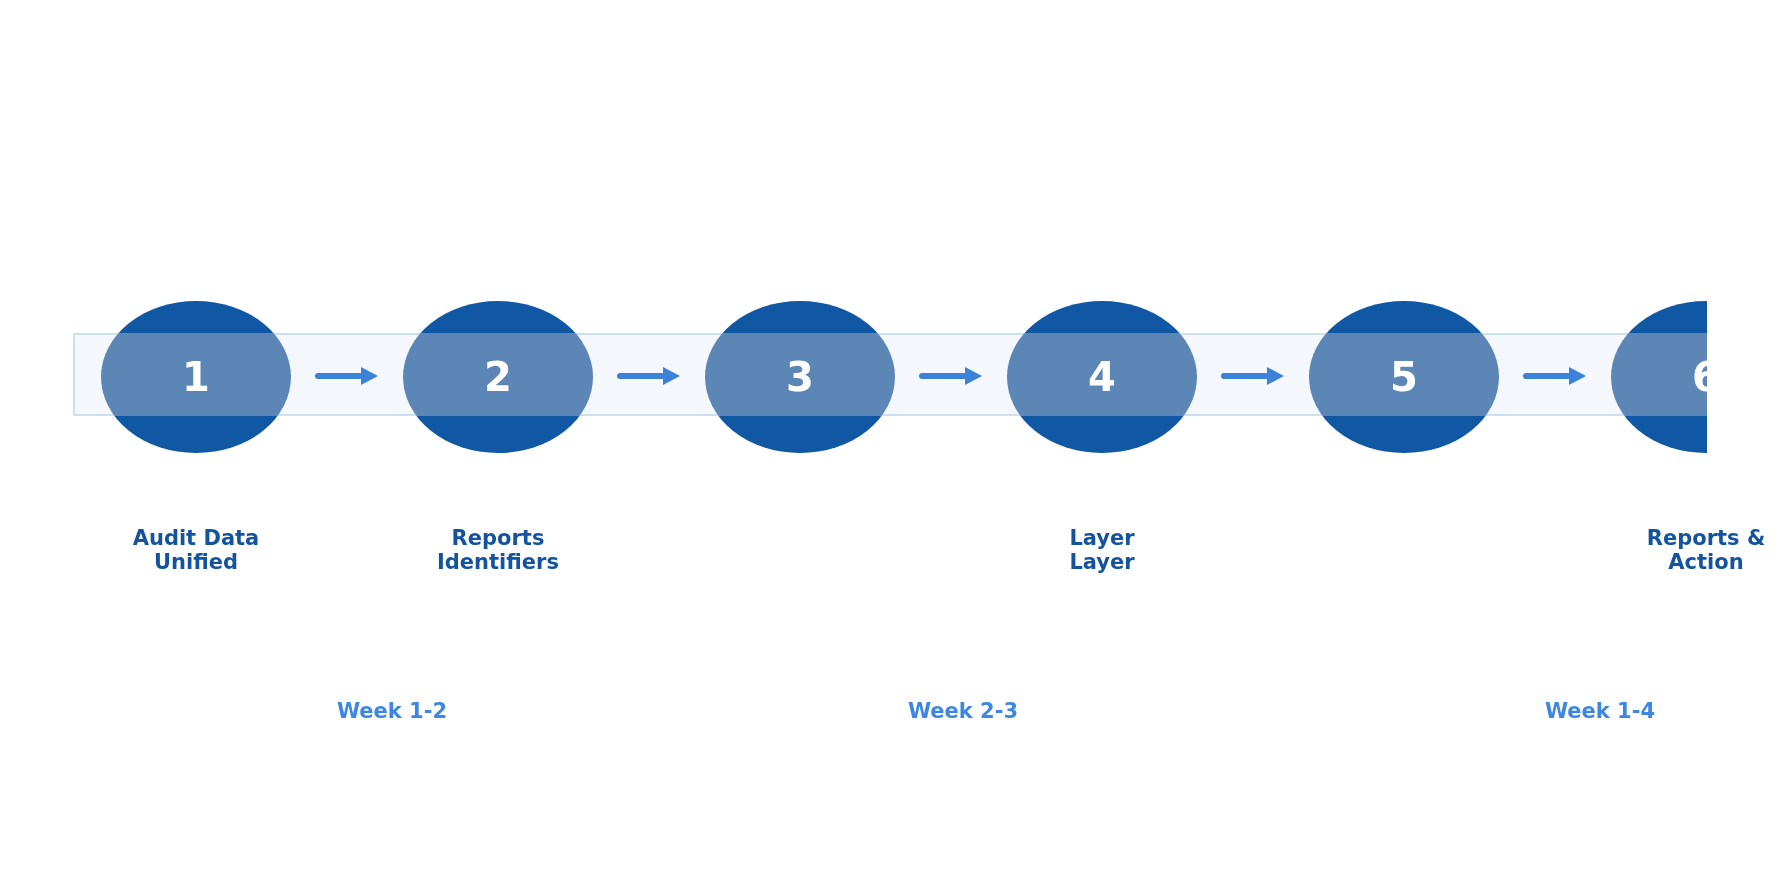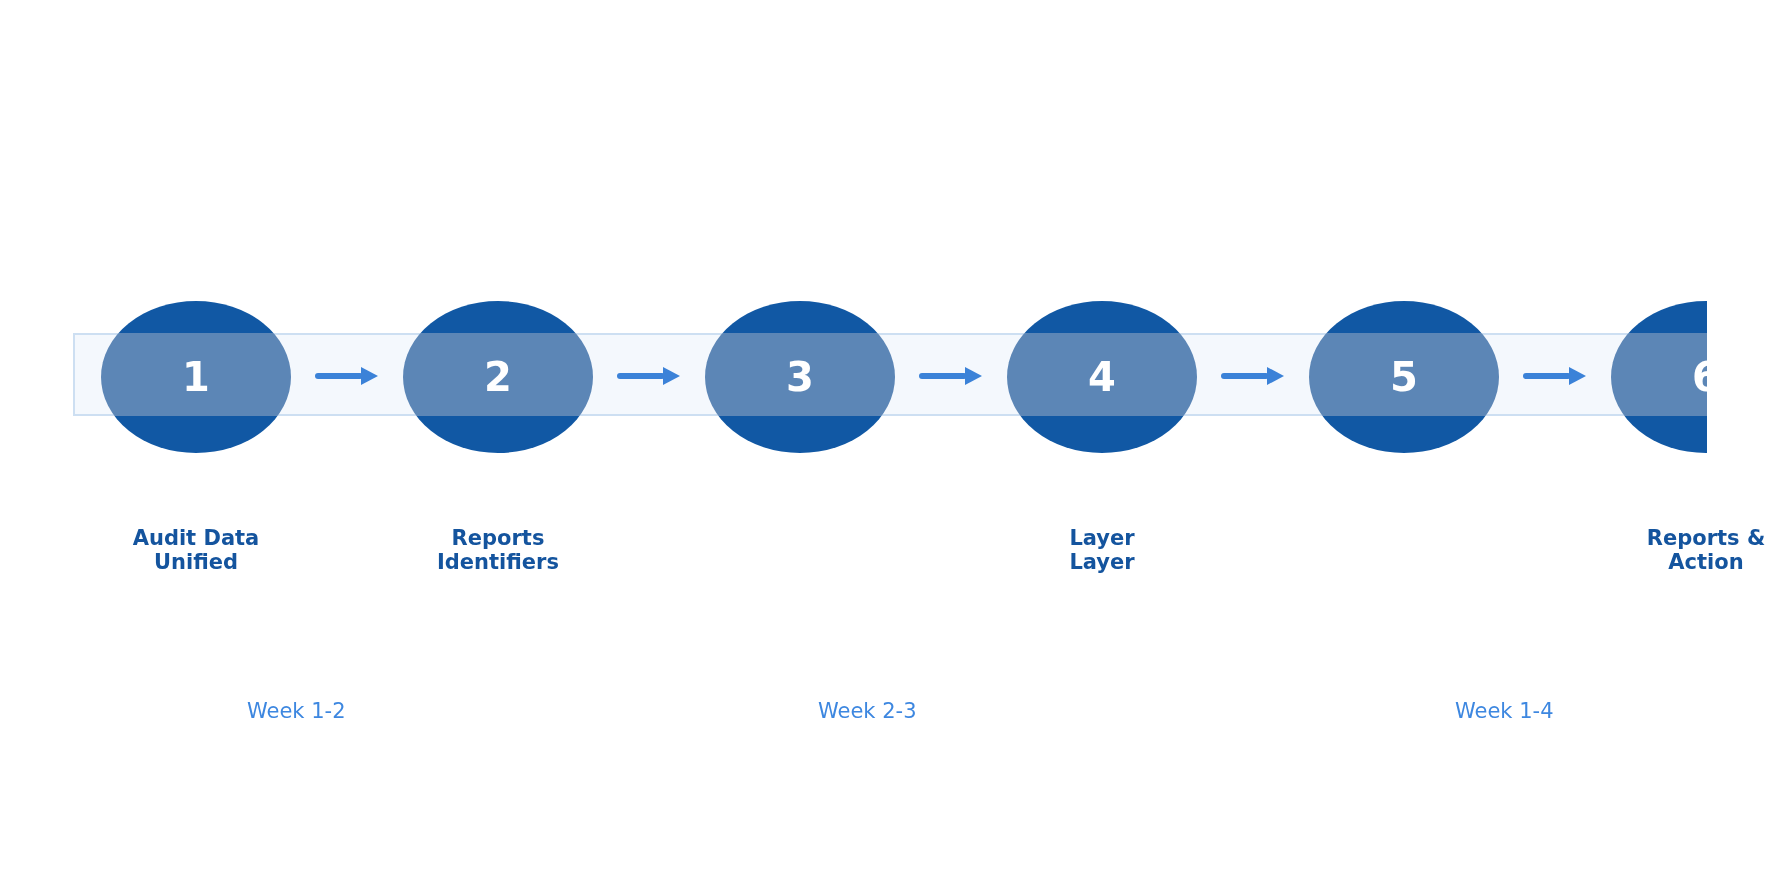--- a/index.html
+++ b/index.html
@@ -51,22 +51,22 @@
     position:absolute;left:46px;top:1px;width:0;height:0;
     border-top:9px solid transparent;border-bottom:9px solid transparent;
     border-left:17px solid var(--arrow);
   }
   .step-label{
     position:absolute;top:526px;width:260px;text-align:center;
     font-size:21px;font-weight:bold;line-height:24px;color:var(--step_label);
     white-space:nowrap;
   }
   .week-label{
-    position:absolute;top:699px;width:200px;text-align:left;
-    font-size:21px;font-weight:normal;color:var(--week_label);white-space:nowrap;
+    position:absolute;top:699px;width:200px;text-align:right;
+    font-size:21px;font-weight:bold;color:var(--week_label);white-space:nowrap;
   }
   
   .c1{left:101px}.c2{left:403px}.c3{left:705px}.c4{left:1007px}.c5{left:1309px}.c6{left:1611px}
   .a1{left:315px}.a2{left:617px}.a3{left:919px}.a4{left:1221px}.a5{left:1523px}
   .l1{left:66px}.l2{left:368px}.l3{left:670px}.l4{left:972px}.l5{left:1274px}.l6{left:1576px}
   .w1{left:247px}.w2{left:818px}.w3{left:1455px}
 </style>
 </head>
 <body>
 

